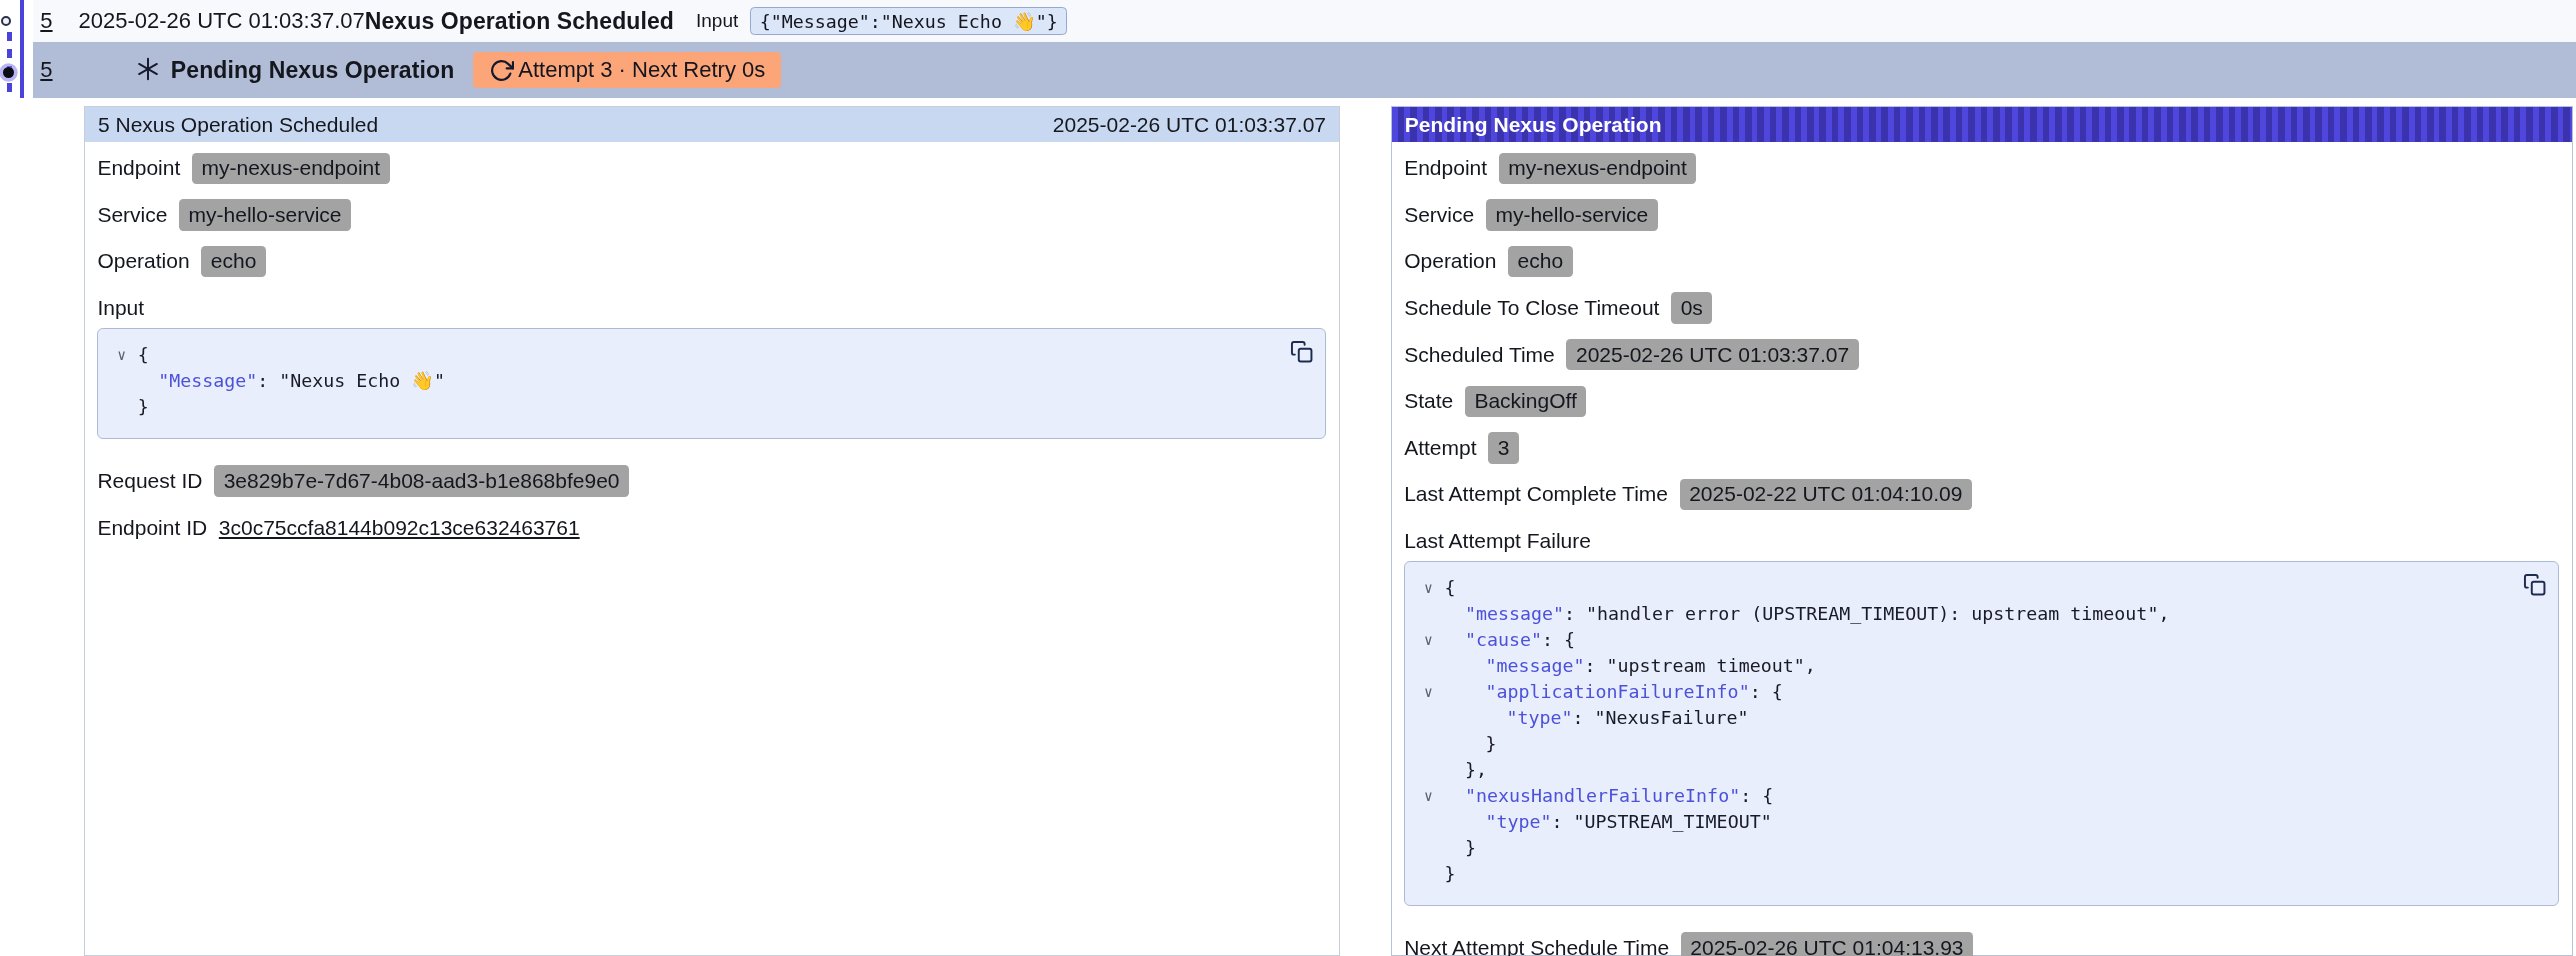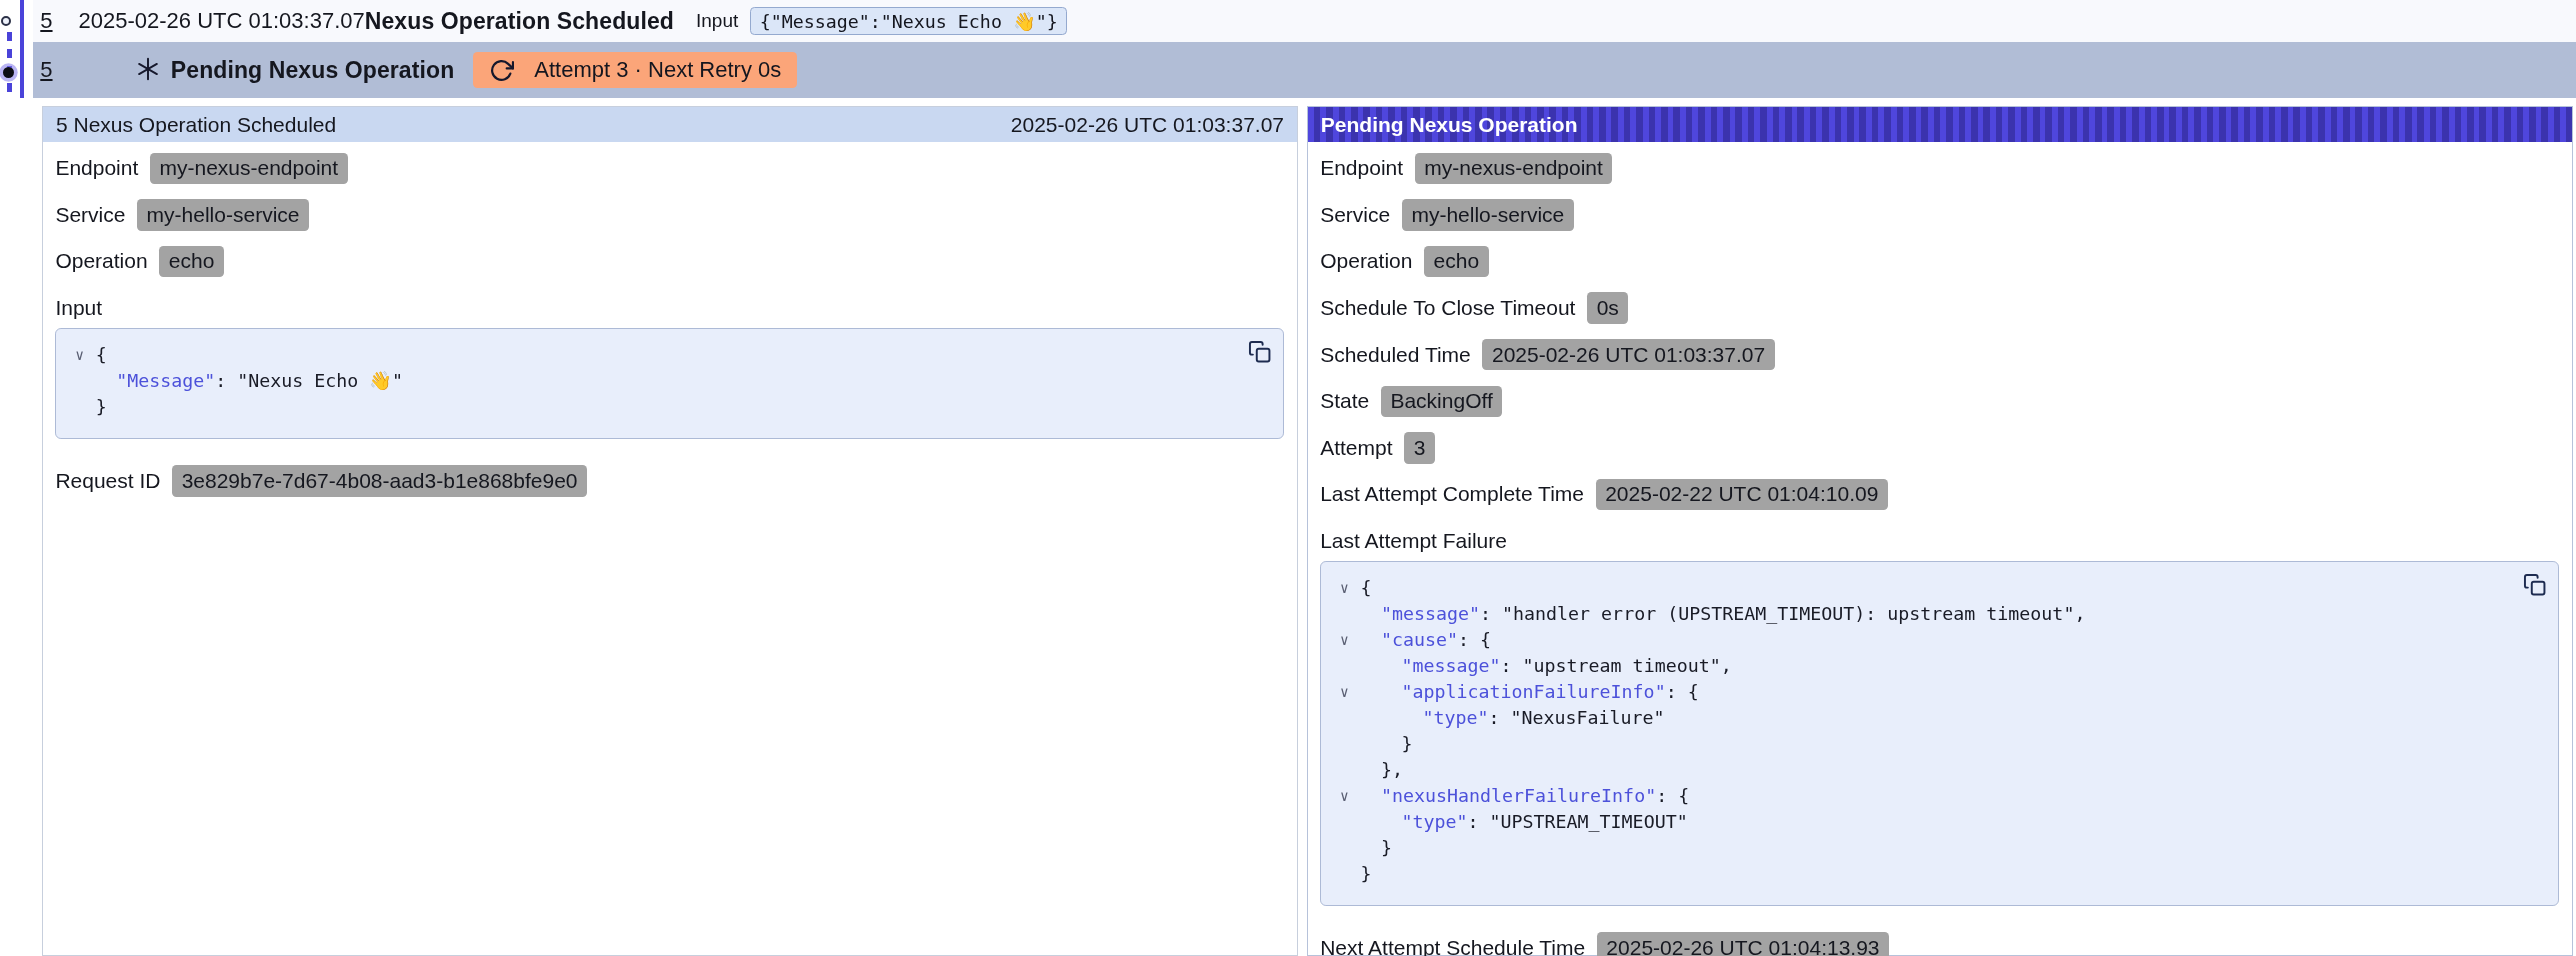--- a/index.html
+++ b/index.html
@@ -22,27 +22,27 @@
   .row1 { height:42px; background:#f8f9fd; }
   .row2 { height:56px; background:#b1bdd6; }
   .evt-id { padding-left:7.3px; font-size:22px; color:#14161f; text-decoration:underline; cursor:pointer; }
   .evt-time { margin-left:26px; font-size:22px; }
   .evt-title { font-size:23px; font-weight:700; letter-spacing:0.1px; }
   .row1 .input-label { margin-left:22px; font-size:19px; }
   .input-chip { margin-left:11.7px; font-family:"DejaVu Sans Mono", monospace; font-size:18.3px;
     background:#dbe6f8; border:1.5px solid #94a9cf; border-radius:4.4px; padding:2.2px 8.8px; color:#14161f; }
   .asterisk { margin-left:82px; flex:none; }
   .row2 .evt-title { margin-left:10.3px; }
-  .retry-badge { margin-left:19px; display:flex; align-items:center; gap:20px;
+  .retry-badge { margin-left:19px; display:flex; align-items:center; gap:4px;
     background:#fba579; border-radius:4.4px; padding:5.1px 16px; font-size:22px; color:#14161f; }
 
   
   .panels { position:absolute; left:42px; top:106px; width:2531px; height:850px;
     display:flex; gap:8.8px; overflow:hidden; }
-  .panel { background:#ffffff; }
+  .panel { background:#ffffff;margin-left:42px; }
   .panel-left { width:1256px; border:0.7px solid #c7cfdd; flex:none; }
   .panel-right { flex:1; border:1.5px solid #b6c2da; }
   .panel-header { height:35px; display:flex; align-items:center; justify-content:space-between;
     padding:0 13px; font-size:21px; }
   .panel-left .panel-header { background:#c9d8f1; color:#15171f; }
   .panel-right .panel-header { color:#ffffff; font-weight:600;
     background:repeating-linear-gradient(90deg,#4f46dd 0 5.9px,#3b33ae 5.9px 12.4px); }
   .panel-body { padding:10.3px 13px 14.6px 12.4px; }
 
   .field-row { min-height:32px; display:flex; align-items:center; gap:11.7px;
@@ -137,20 +137,24 @@
           </div>
           <button class="copy-btn"><svg width="23.4" height="23.4" viewBox="0 0 24 24" fill="none" stroke="currentColor" stroke-width="2" stroke-linecap="round" stroke-linejoin="round">
               <rect x="9" y="9" width="13" height="13" rx="2"></rect>
               <path d="M5 15H4a2 2 0 0 1-2-2V4a2 2 0 0 1 2-2h9a2 2 0 0 1 2 2v1"></path>
             </svg></button>
         </div>
         <div class="field-row">
           <span class="field-label">Request ID</span>
           <span class="badge">3e829b7e-7d67-4b08-aad3-b1e868bfe9e0</span>
         </div>
+        <div class="field-row">
+          <span class="field-label">Endpoint ID</span>
+          <a class="link-value">3c0c75ccfa8144b092c13ce632463761</a>
+        </div>
       </div>
   </div>
 
   <div class="panel panel-right">
     <div class="panel-header">
       <span>Pending Nexus Operation</span>
     </div>
     <div class="panel-body">
         <div class="field-row">
           <span class="field-label">Endpoint</span>

